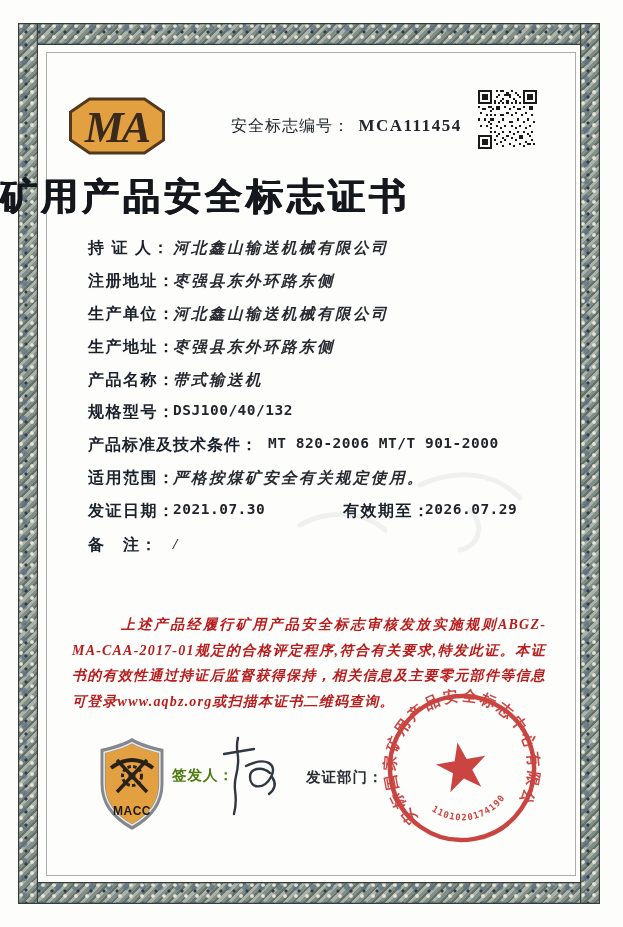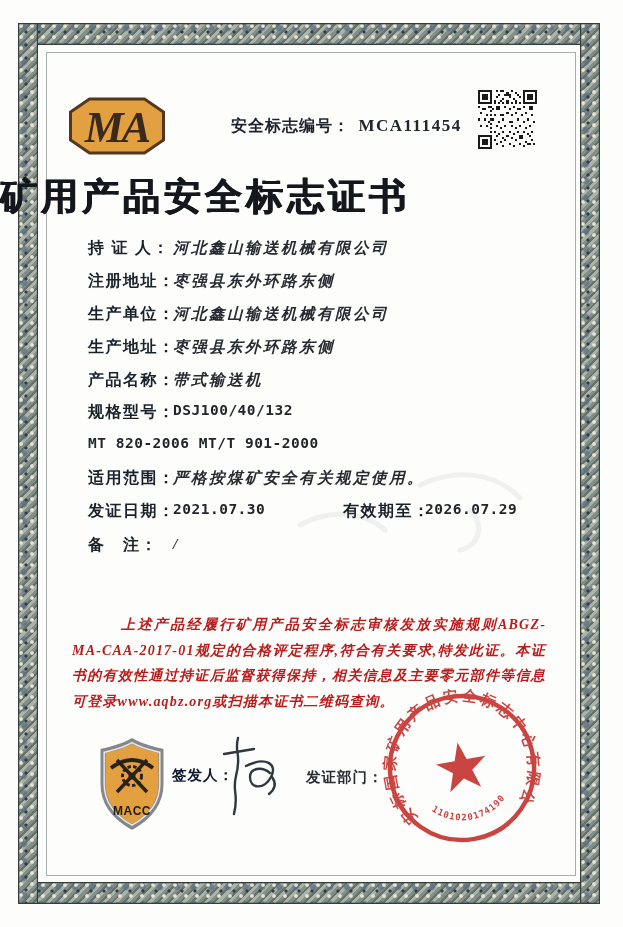--- a/index.html
+++ b/index.html
@@ -18,21 +18,21 @@
   .fr-top{left:18px;right:23px;top:23px;height:22px;}
   .fr-bottom{left:18px;right:23px;bottom:23px;height:22px;}
   .fr-left{left:18px;top:23px;bottom:23px;width:20px;}
   .fr-right{right:23px;top:23px;bottom:23px;width:20px;}
   .inner-line{position:absolute;left:46px;top:52px;right:47px;bottom:51px;
       border:1.5px solid #a9afab;pointer-events:none;}
 
   
   .ma-logo{position:absolute;left:66px;top:96px;width:102px;height:60px;}
   .certno{position:absolute;left:231px;top:116px;white-space:nowrap;}
-  .certno .lab{font-weight:700;font-size:16px;color:#1b222b;letter-spacing:1px;text-align:right;}
+  .certno .lab{font-weight:400;font-size:16px;color:#1b222b;letter-spacing:1px;text-align:right;}
   .certno .num{font-family:"Liberation Serif",serif;font-weight:700;font-size:17px;
       color:#20262d;letter-spacing:1.5px;margin-left:4px;}
   .qr{position:absolute;left:478px;top:90px;width:59px;height:59px;}
   .title{position:absolute;left:0;right:0;top:172px;text-align:left;
       font-family:"Liberation Serif",serif;font-weight:900;font-size:37px;
       letter-spacing:4px;color:#14171c;
       text-shadow:.7px 0 0 #14171c,-.4px 0 0 #14171c;}
 
   
   .row{position:absolute;left:88px;display:flex;align-items:flex-start;white-space:nowrap;}
@@ -51,21 +51,21 @@
 
   
   .statement{position:absolute;left:72px;top:612px;width:474px;
       font-family:"Liberation Serif",serif;font-style:italic;font-weight:600;
       font-size:14px;line-height:25.5px;letter-spacing:1.2px;color:#b91c1c;
       text-align:justify;text-indent:3.5em;}
 
   
   .shield{position:absolute;left:97px;top:738px;width:70px;height:92px;}
   .signer{position:absolute;left:172px;top:766px;font-family:"Liberation Serif",serif;
-      font-weight:600;font-size:14.5px;color:#0f172a;letter-spacing:1px;}
+      font-weight:600;font-size:14.5px;color:#4d7c0f;letter-spacing:1px;}
   .signature{position:absolute;left:208px;top:730px;width:78px;height:95px;}
   .dept{position:absolute;left:306px;top:768px;font-family:"Liberation Serif",serif;
       font-weight:600;font-size:14.5px;color:#272c33;letter-spacing:1px;}
   .stamp{position:absolute;left:382px;top:688px;width:160px;height:160px;
       transform:rotate(-10deg);opacity:.9;}
   .ghost{position:absolute;left:270px;top:450px;width:280px;height:120px;opacity:.5;}
 </style>
 </head>
 <body>
 
@@ -224,20 +224,21 @@
   </div>
   <div class="row r5">
     <span class="lbl">产品名称：</span>
     <span class="val">带式输送机</span>
   </div>
   <div class="row r6">
     <span class="lbl">规格型号：</span>
     <span class="val mono">DSJ100/40/132</span>
   </div>
   <div class="row r7 wide">
+    <span class="lbl">产品标准及技术条件：</span>
     <span class="val mono">MT 820-2006 MT/T 901-2000</span>
   </div>
   <div class="row r8">
     <span class="lbl">适用范围：</span>
     <span class="val">严格按煤矿安全有关规定使用。</span>
   </div>
   <div class="row r9">
     <span class="lbl">发证日期：</span>
     <span class="val mono val-date1">2021.07.30</span>
     <span class="lbl2">有效期至：</span>

